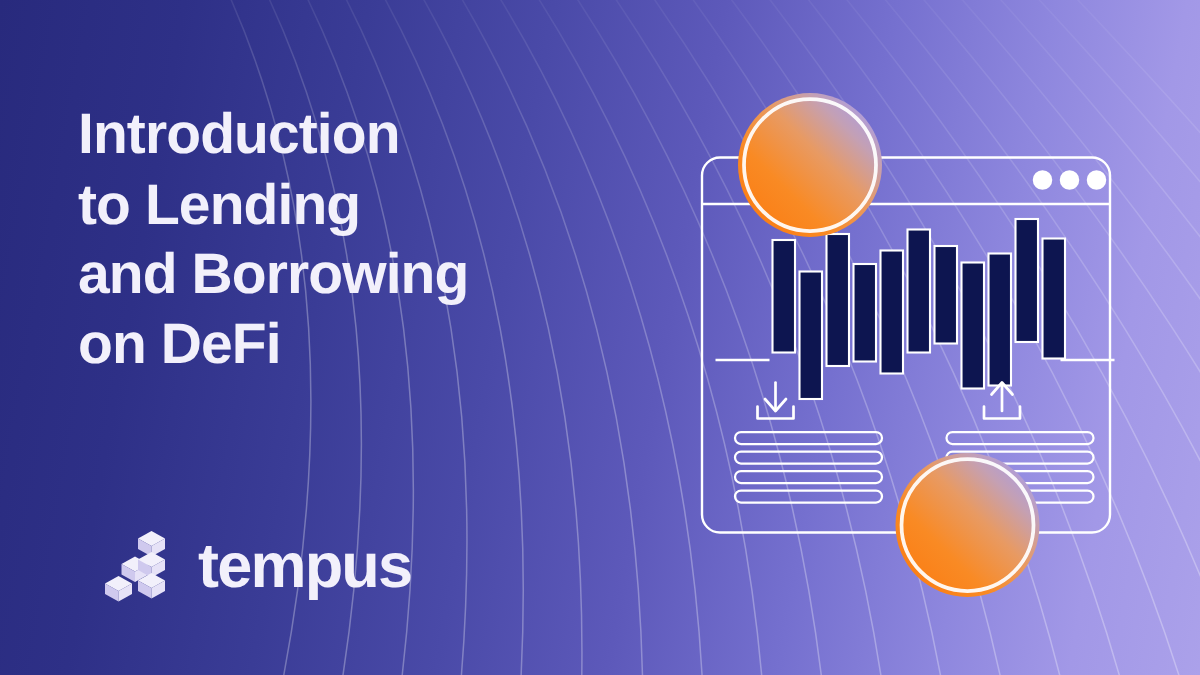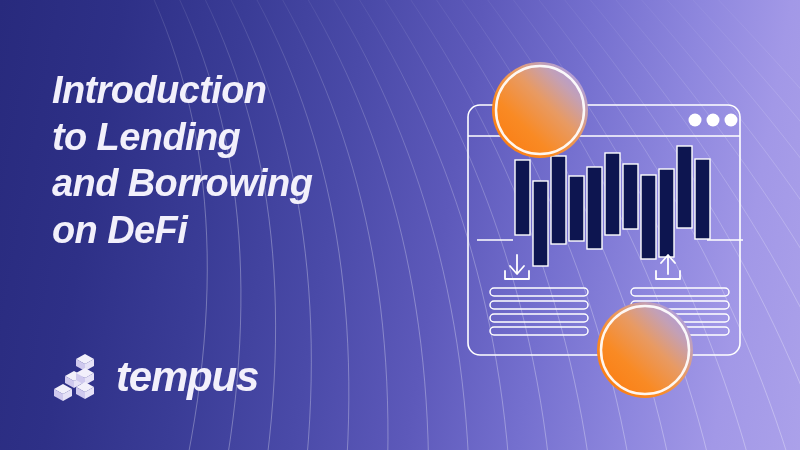--- a/index.html
+++ b/index.html
@@ -16,21 +16,20 @@
     background: linear-gradient(100deg,
         #282a7d 0%,
         #2e3087 14%,
         #3a3c96 28%,
         #4a4aa8 42%,
         #5d59ba 55%,
         #7570cf 68%,
         #8e87de 80%,
         #a298e7 90%,
         #aba1ea 100%);
-    font-style: italic;
   }
 
   
   .fan {
     position: absolute;
     inset: 0;
     pointer-events: none;
   }
 
   
@@ -43,21 +42,21 @@
     font-size: 38px;
     line-height: 1.22;
     font-weight: 700;
     letter-spacing: -0.6px;
     white-space: pre-line;
   }
 
   
   .logo {
     position: absolute;
-    left: 52px;
+    left: 68px;
     top: 352px;
     display: flex;
     align-items: center;
     gap: 18px;
     text-align: center;
   }
   .logo-mark { width: 46px; height: 50px; display: block; }
   .logo-word {
     color: #f2f0fb;
     font-size: 42px;

